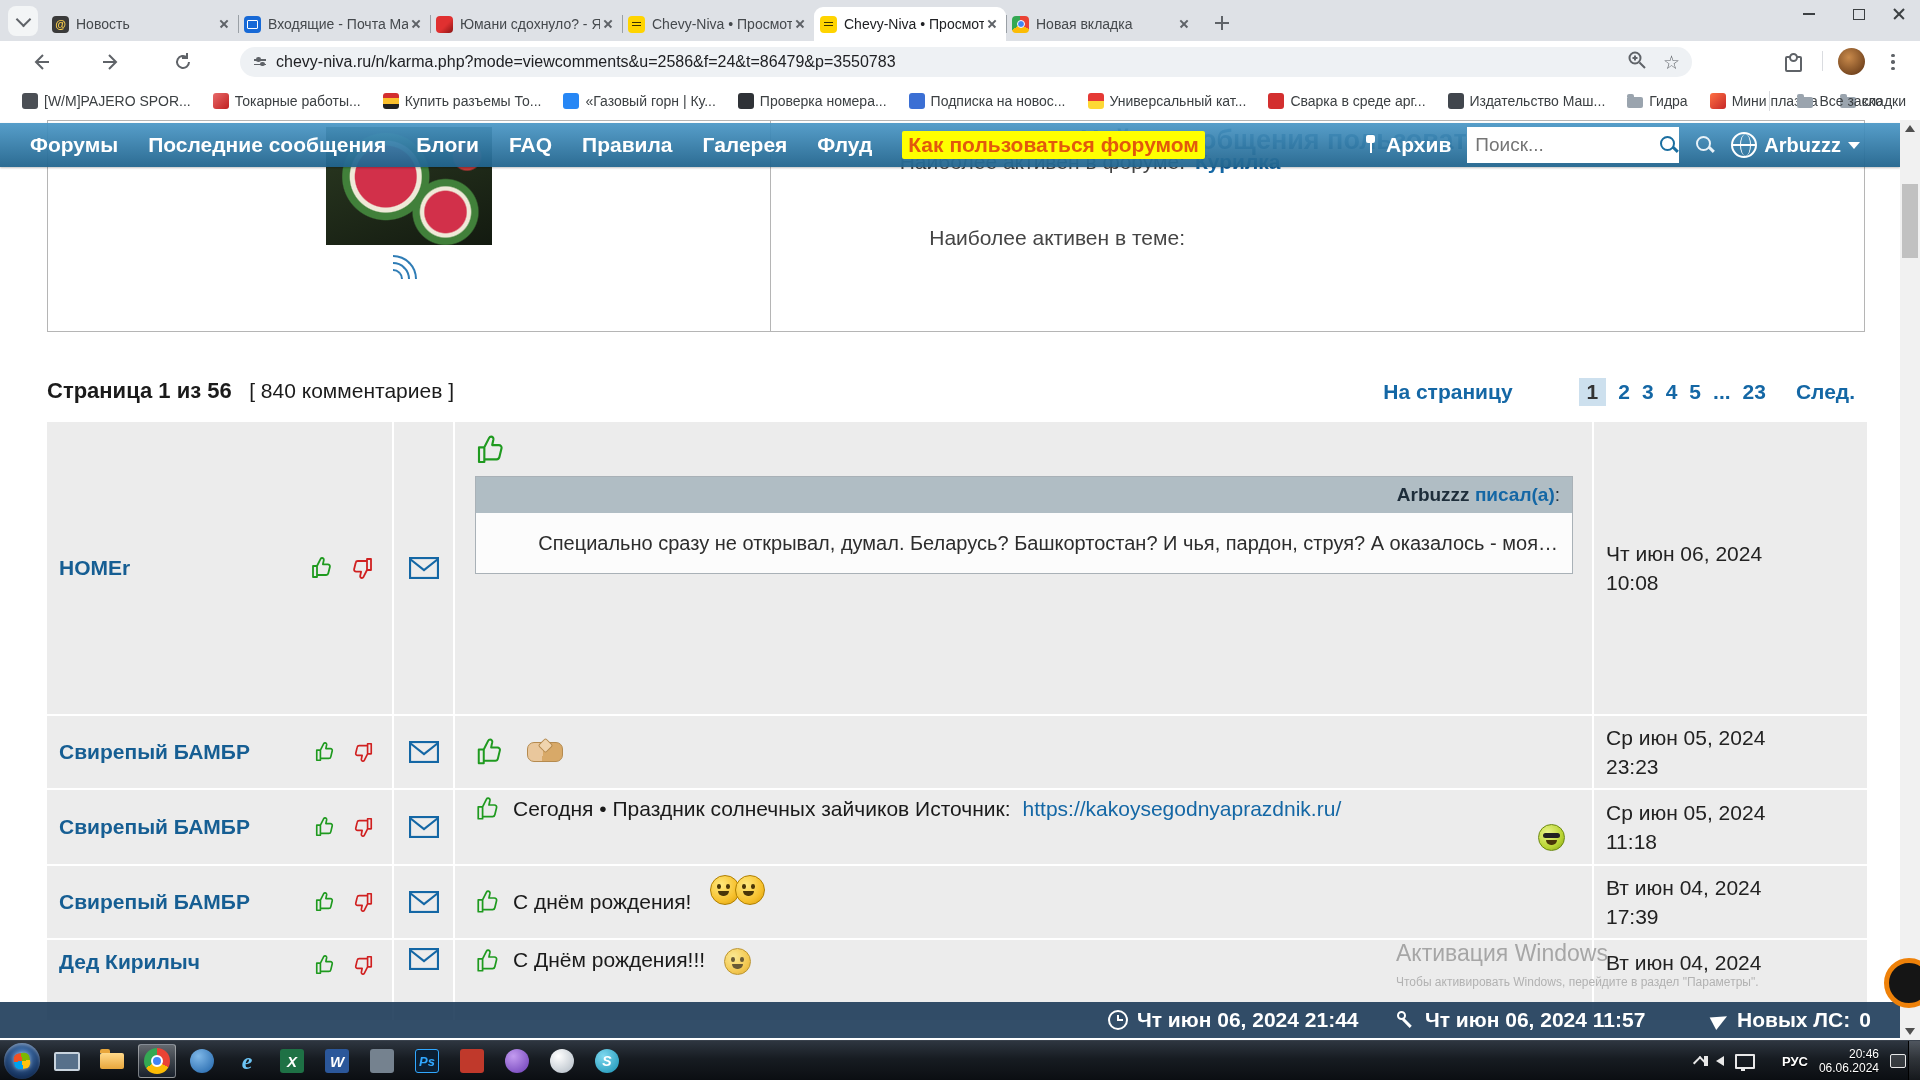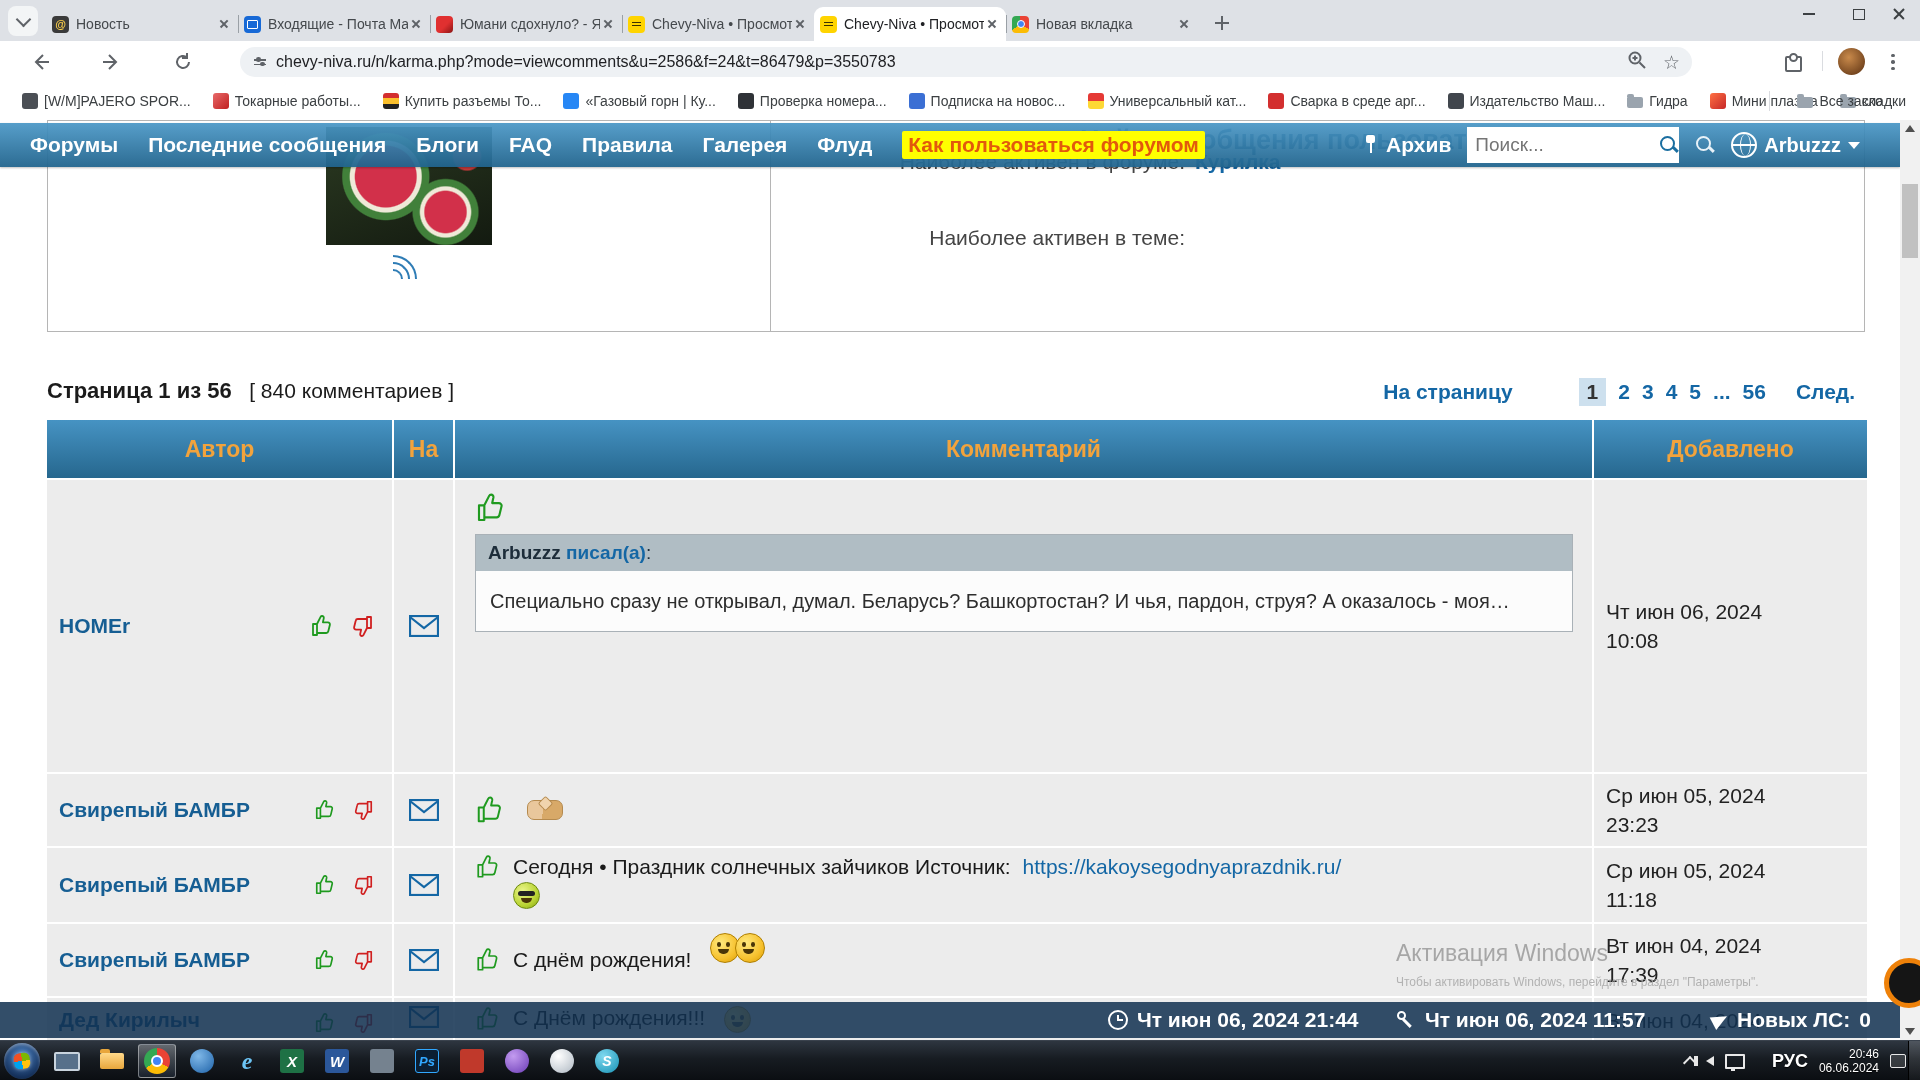--- a/index.html
+++ b/index.html
@@ -155,21 +155,21 @@
   .c-author{width:347px;flex:0 0 347px;}
   .c-to{width:61px;flex:0 0 61px;}
   .c-comment{width:1139px;flex:0 0 1139px;}
   .c-added{width:273px;flex:0 0 273px;}
   .cell-author{display:flex;align-items:center;padding-left:12px;}
   .author-name{font-size:21px;font-weight:bold;color:#165e93;cursor:pointer;}
   .votes{display:flex;gap:16px;margin-left:auto;margin-right:18px;}
   .cell-to{display:flex;align-items:center;justify-content:center;}
   .cell-added{display:flex;flex-direction:column;justify-content:center;padding-left:12px;
               font-size:21px;color:#222;line-height:29px;}
-  .cell-comment{padding:12px 20px;box-sizing:border-box;font-size:21px;color:#1a1a1a;}
+  .cell-comment{padding:12px 20px;box-sizing:border-box;font-size:21px;color:#1a1a1a;text-align:right;}
   .inline-mid{display:flex;align-items:center;gap:12px;}
 
   svg.thumb{display:block;}
   .env{cursor:pointer;display:block;}
 
   
   .quote{width:1096px;border:1px solid #a9b1b7;margin-top:10px;background:#fcfcfc;}
   .quote-head{background:#b0bdc4;padding:7px 12px;font-size:19px;color:#1d2d3a;}
   .quote-head b{color:#1d2d3a;} .quote-head .qlink{color:#1467a5;font-weight:bold;cursor:pointer;}
   .quote-body{padding:12px 14px;font-size:20px;color:#2d2d2d;line-height:36px;}
@@ -251,21 +251,21 @@
   .ti-purple{width:24px;height:24px;border-radius:50%;background:radial-gradient(circle at 35% 30%,#c39bf0,#6a3bb5);}
   .ti-light{width:24px;height:24px;border-radius:50%;background:radial-gradient(circle at 35% 30%,#ffffff,#aeb8c2);}
   .ti-teal{width:24px;height:24px;border-radius:50%;background:radial-gradient(circle at 35% 30%,#7fd8ef,#1691b4);
            color:#fff;font-size:14px;font-weight:bold;display:flex;align-items:center;justify-content:center;}
   #tray{position:absolute;right:14px;top:0;height:40px;display:flex;align-items:center;gap:11px;color:#fff;}
   .tray-chev{width:8px;height:8px;border-left:2px solid #e8e8e8;border-top:2px solid #e8e8e8;transform:rotate(45deg);margin-top:3px;}
   .spk{width:0;height:0;border-top:5px solid transparent;border-bottom:5px solid transparent;border-right:8px solid #e8e8e8;position:relative;}
   .spk::before{content:"";position:absolute;left:-12px;top:-5px;width:4px;height:10px;background:#e8e8e8;}
   .tray-mon{width:16px;height:11px;border:2px solid #e8e8e8;border-radius:1px;position:relative;}
   .tray-mon::after{content:"";position:absolute;left:4px;bottom:-4px;width:4px;height:2px;background:#e8e8e8;}
-  .tray-lang{font-size:18px;font-weight:bold;text-shadow:0 1px 1px #000;cursor:pointer;margin-left:16px;}
+  .tray-lang{font-size:13px;font-weight:bold;text-shadow:0 1px 1px #000;cursor:pointer;margin-left:16px;}
   .tray-clock{text-align:right;font-size:12px;line-height:14px;text-shadow:0 1px 1px #000;cursor:pointer;}
   .tray-note{width:14px;height:12px;border:1.5px solid #e8e8e8;border-radius:2px;background:rgba(255,255,255,.15);}
   #showdesk{position:absolute;right:0;top:0;width:11px;height:40px;border-left:1px solid #000;
             background:linear-gradient(180deg,rgba(255,255,255,.16),rgba(255,255,255,.04));cursor:pointer;}
 </style>
 </head>
 <body>
 
 <div id="screen">
 
@@ -453,31 +453,25 @@
       <span>[ 840 комментариев ]</span>
     </div>
     <div id="pag-right">
       <span class="pag-label">На страницу</span>
       <span class="pag-cur">1</span>
       <span class="pag-link">2</span>
       <span class="pag-link">3</span>
       <span class="pag-link">4</span>
       <span class="pag-link">5</span>
       <span style="color:#1467a5;font-weight:bold;">...</span>
-      <span class="pag-link">56</span>
+      <span class="pag-link">23</span>
       <span class="pag-link pag-next">След.</span>
     </div>
 
     <div id="ktable">
-      <div class="krow khead">
-        <div class="kc c-author">Автор</div>
-        <div class="kc c-to">На</div>
-        <div class="kc c-comment">Комментарий</div>
-        <div class="kc c-added">Добавлено</div>
-      </div>
 
       <div class="krow" style="height:292px;">
         <div class="kc c-author cell-author">
           <span class="author-name">HOMEr</span>
           <span class="votes">
             <svg class="thumb" width="24" height="24" viewBox="0 0 24 24">
                 <path d="M3 10h4v11H3z M7 19h9.2c1 0 1.9-.7 2.1-1.7l1.6-6.6c.3-1.2-.7-2.4-2-2.4h-5l.9-4.2c.2-1.1-.6-2.1-1.7-2.1-.6 0-1.2.3-1.5.9L7 10" fill="none" stroke="#1f9a1f" stroke-width="1.8" stroke-linejoin="round"></path>
               </svg>
             <svg class="thumb" width="24" height="24" viewBox="0 0 24 24" style="transform:rotate(180deg);">
                 <path d="M3 10h4v11H3z M7 19h9.2c1 0 1.9-.7 2.1-1.7l1.6-6.6c.3-1.2-.7-2.4-2-2.4h-5l.9-4.2c.2-1.1-.6-2.1-1.7-2.1-.6 0-1.2.3-1.5.9L7 10" fill="none" stroke="#d02020" stroke-width="1.8" stroke-linejoin="round"></path>

